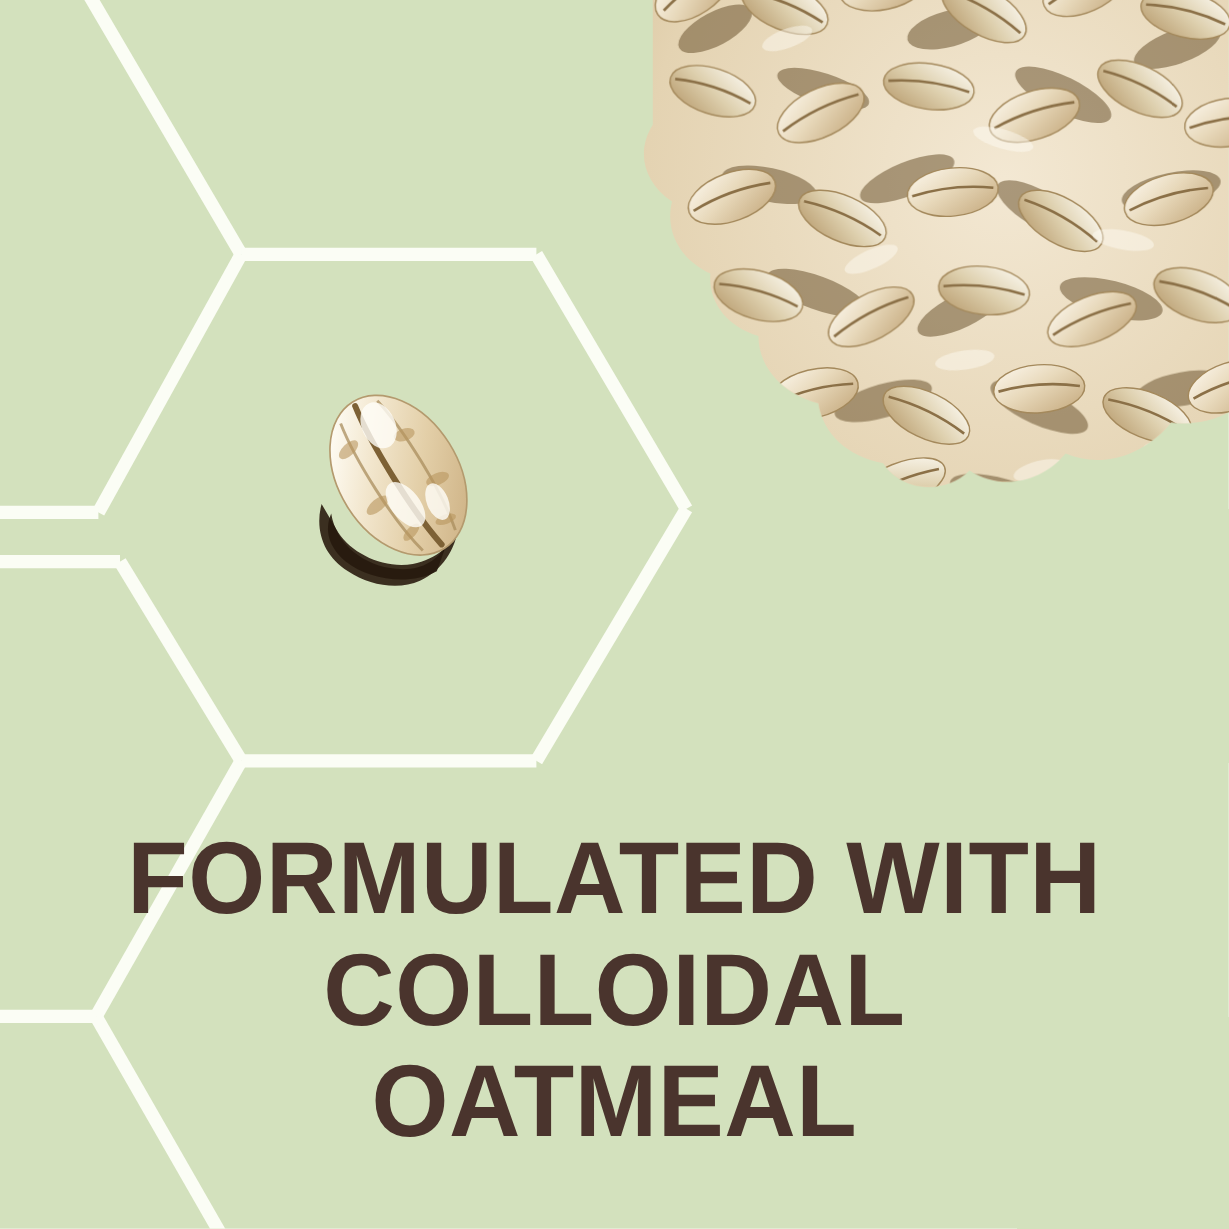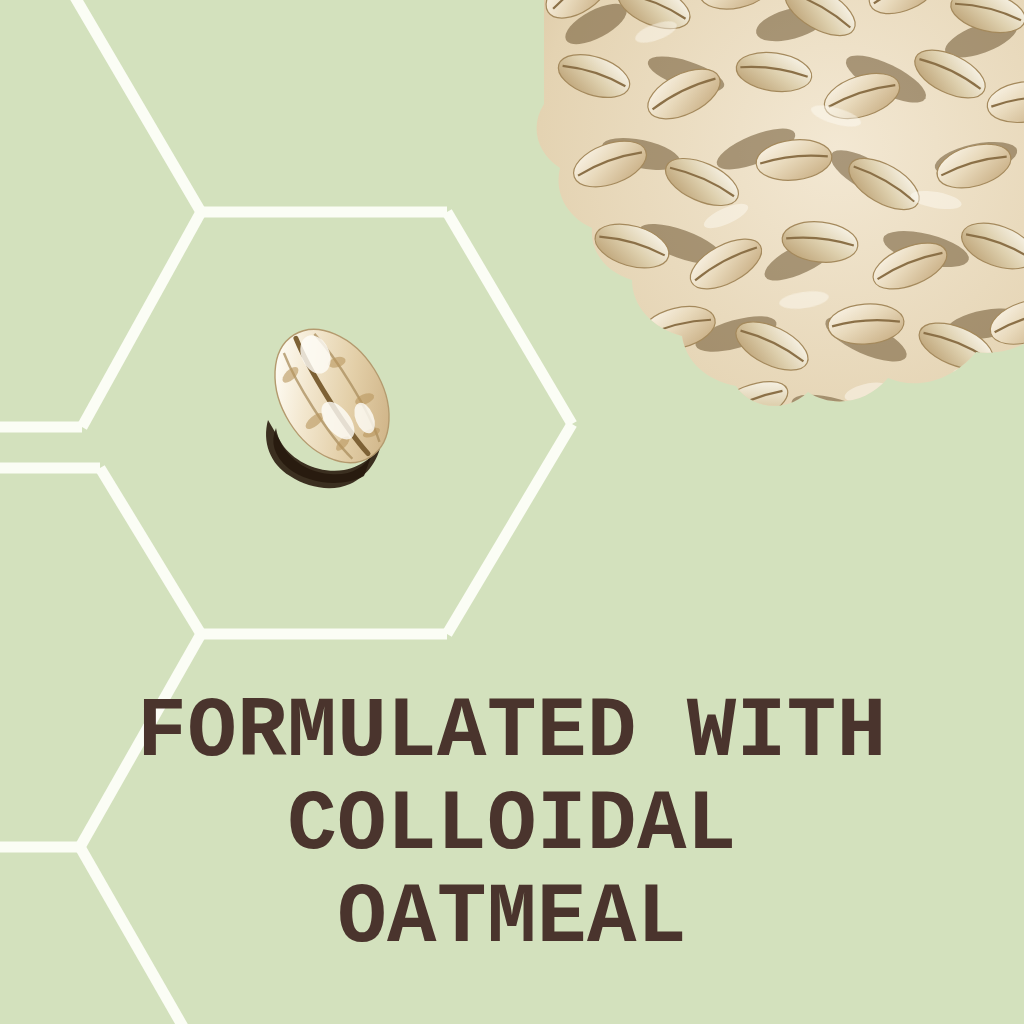--- a/index.html
+++ b/index.html
@@ -50,21 +50,21 @@
   }
 
   
   #headline {
     position: absolute;
     left: 0;
     top: 686px;
     width: 1024px;
     text-align: center;
     color: #4a342d;
-    font-family: Liberation Mono, monospace;
+    font-family: Liberation Sans, sans-serif;
     font-weight: bold;
     font-size: 83px;
     line-height: 93px;
     letter-spacing: 0.5px;
     text-transform: uppercase;
     -webkit-text-stroke: 0px;
   }
   #headline .hl-line {
     display: block;
     white-space: nowrap;

